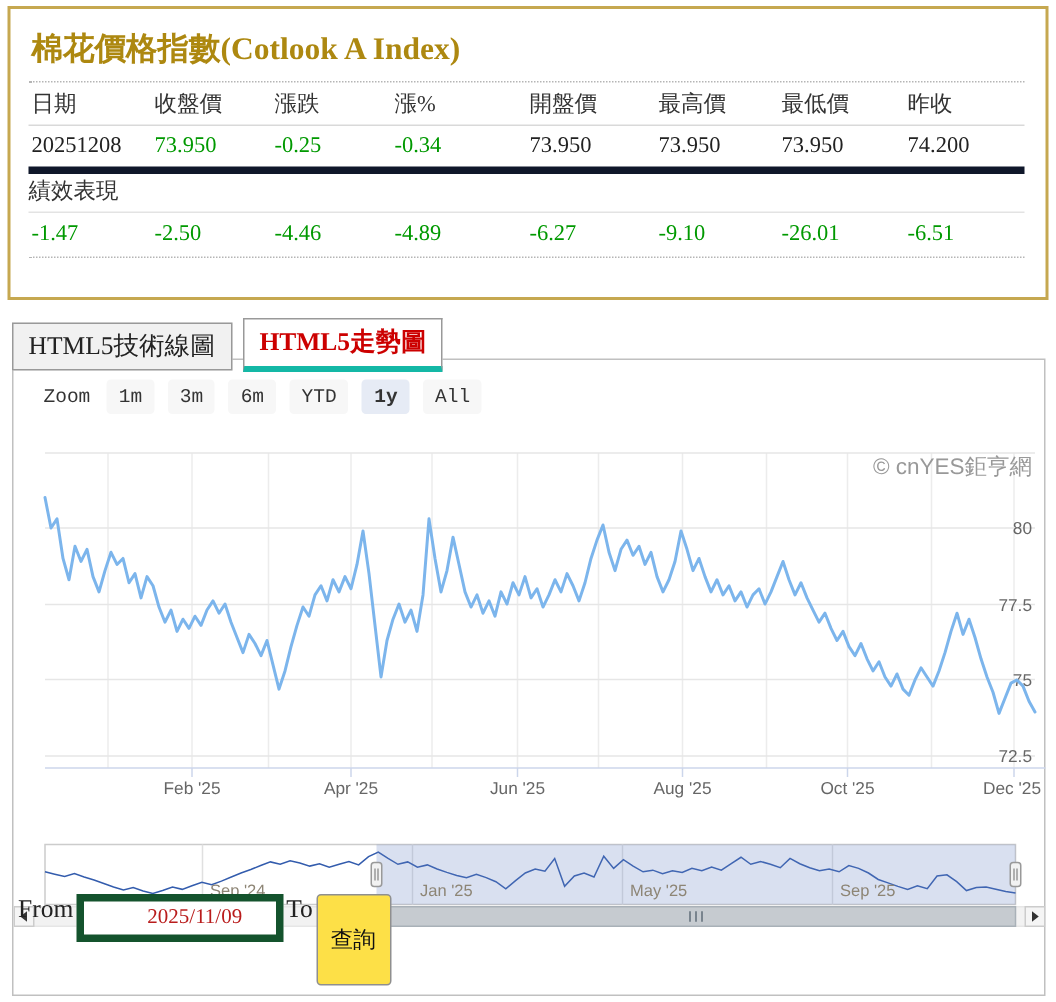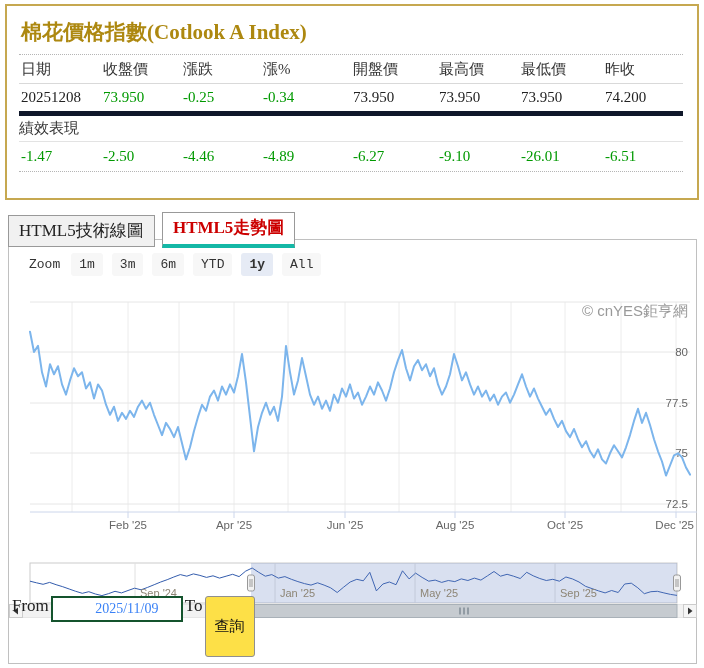--- a/index.html
+++ b/index.html
@@ -26,22 +26,22 @@
   
   .panel{margin:-1px 7px 0 8px;border:1px solid #c0c0c0;height:423px;position:relative;background:#fff;}
   .zoomrow{position:absolute;top:13px;left:20px;z-index:1;display:flex;gap:9px;align-items:center;
     font-family:Liberation Mono, monospace;font-size:13px;color:#333;}
   .zlabel{margin-right:2px;color:#333;}
   .zbtn{padding:4px 8px;border-radius:3px;background:#f7f7f7;cursor:pointer;}
   .zbtn.sel{background:#e6ebf5;font-weight:bold;}
   #chart{position:absolute;top:0;left:0;display:block;}
   
   .fromrow{position:absolute;left:3px;bottom:6px;display:flex;gap:2px;align-items:flex-start;font-size:17px;}
-  .fromrow input{width:104px;height:20px;border:2px solid #14532d;text-align:center;
-    font-family:"Liberation Serif","DejaVu Serif",serif;font-size:14px;color:#3b82f6;background:#fff;padding-left:22px;}
+  .fromrow input{width:104px;height:20px;border:5px solid #14532d;text-align:center;
+    font-family:"Liberation Serif","DejaVu Serif",serif;font-size:14px;color:#b91c1c;background:#fff;padding-left:22px;}
   .fromrow button{font-family:"Liberation Serif","DejaVu Serif",serif;font-size:15px;
     padding:20px 9px;border:1px solid #8f8f8f;border-radius:3px;background:#fde047;cursor:pointer;color:#111;}
 </style>
 </head>
 <body>
 
 <div class="quote-box">
   <div class="q-title">棉花價格指數(Cotlook A Index)</div>
   <div class="q-row q-head">
       <span class="q-cell">日期</span>

